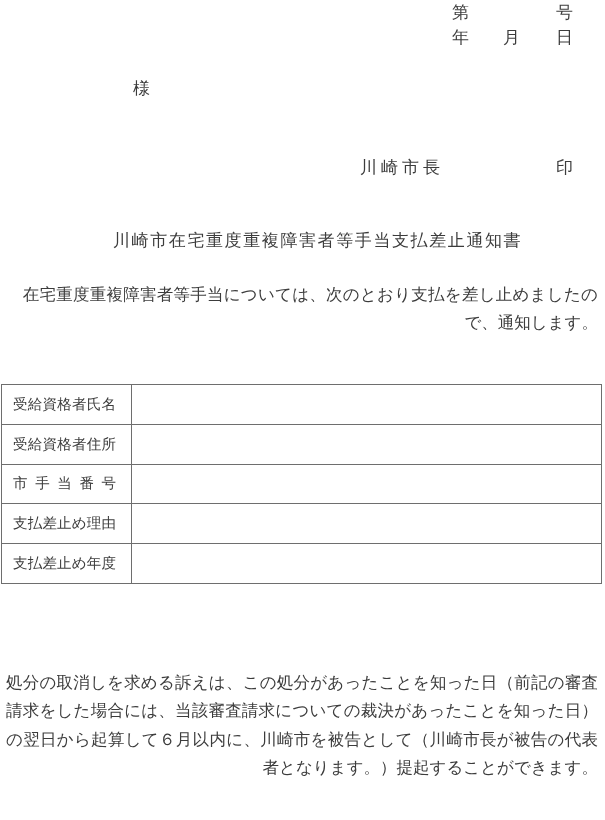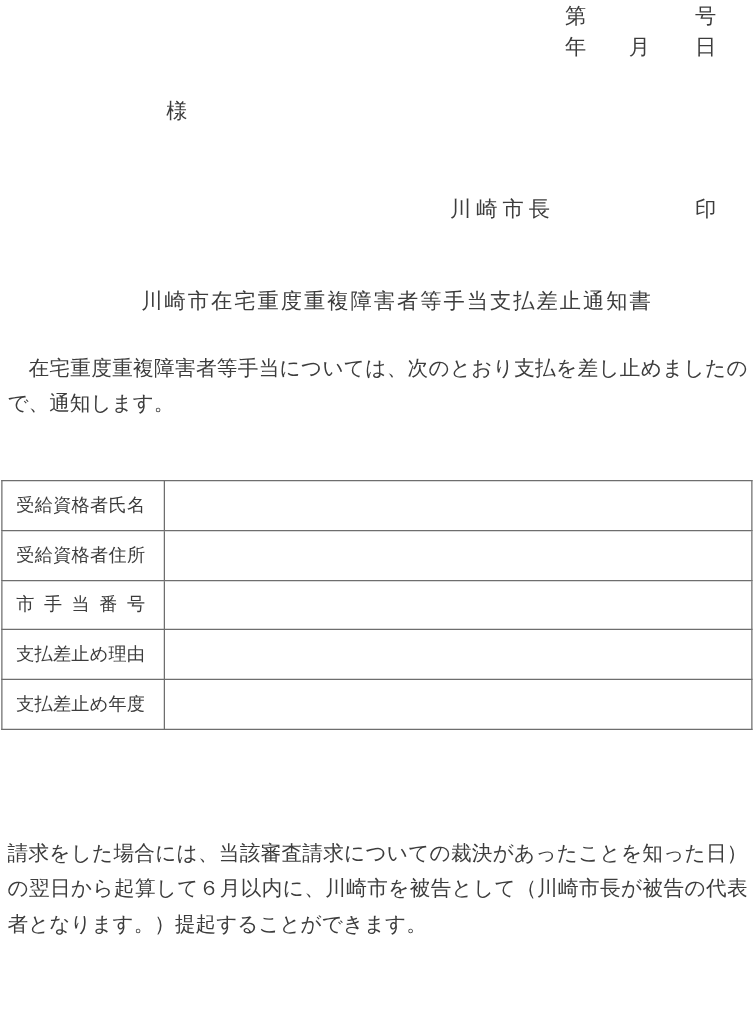--- a/index.html
+++ b/index.html
@@ -30,21 +30,21 @@
     font-size: 16.5px;
     line-height: 28.3px;
   }
   .para-intro  { top: 281px; }
   .para-appeal { top: 669px; }
   .jline {
     text-align: justify;
     text-align-last: justify;
     text-justify: inter-character;
   }
-  .pline { text-align: left; }
+  .pline { text-align: right; }
   table.suspension {
     position: absolute;
     left: 1px; top: 384px;
     width: 601px; height: 200px;
     border-collapse: collapse;
     table-layout: fixed;
   }
   table.suspension td {
     border: 1px solid #6e6e6e;
     vertical-align: middle;
@@ -102,18 +102,19 @@
         <td class="cell-value"></td>
       </tr>
       <tr>
         <td class="cell-label">支払差止め年度</td>
         <td class="cell-value"></td>
       </tr>
     </tbody>
   </table>
 
   <div class="para para-appeal">
+    <div class="jline">処分の取消しを求める訴えは、この処分があったことを知った日（前記の審査</div>
     <div class="jline">請求をした場合には、当該審査請求についての裁決があったことを知った日）</div>
     <div class="jline">の翌日から起算して６月以内に、川崎市を被告として（川崎市長が被告の代表</div>
     <div class="pline">者となります。）提起することができます。</div>
   </div>
 
 </div>
 
 </body></html>

